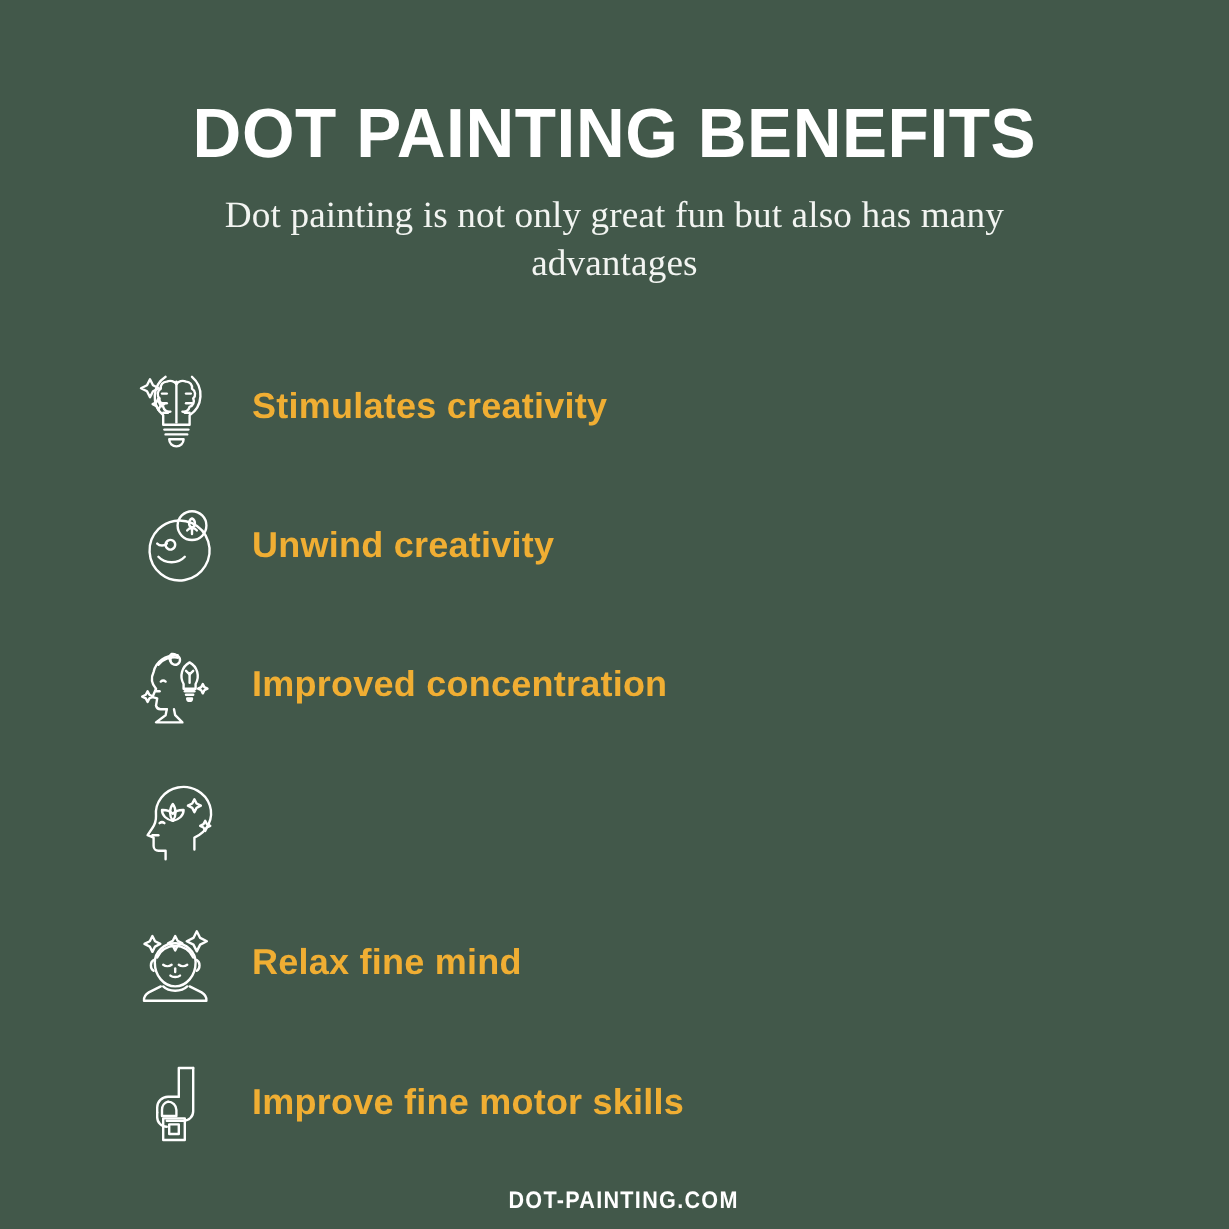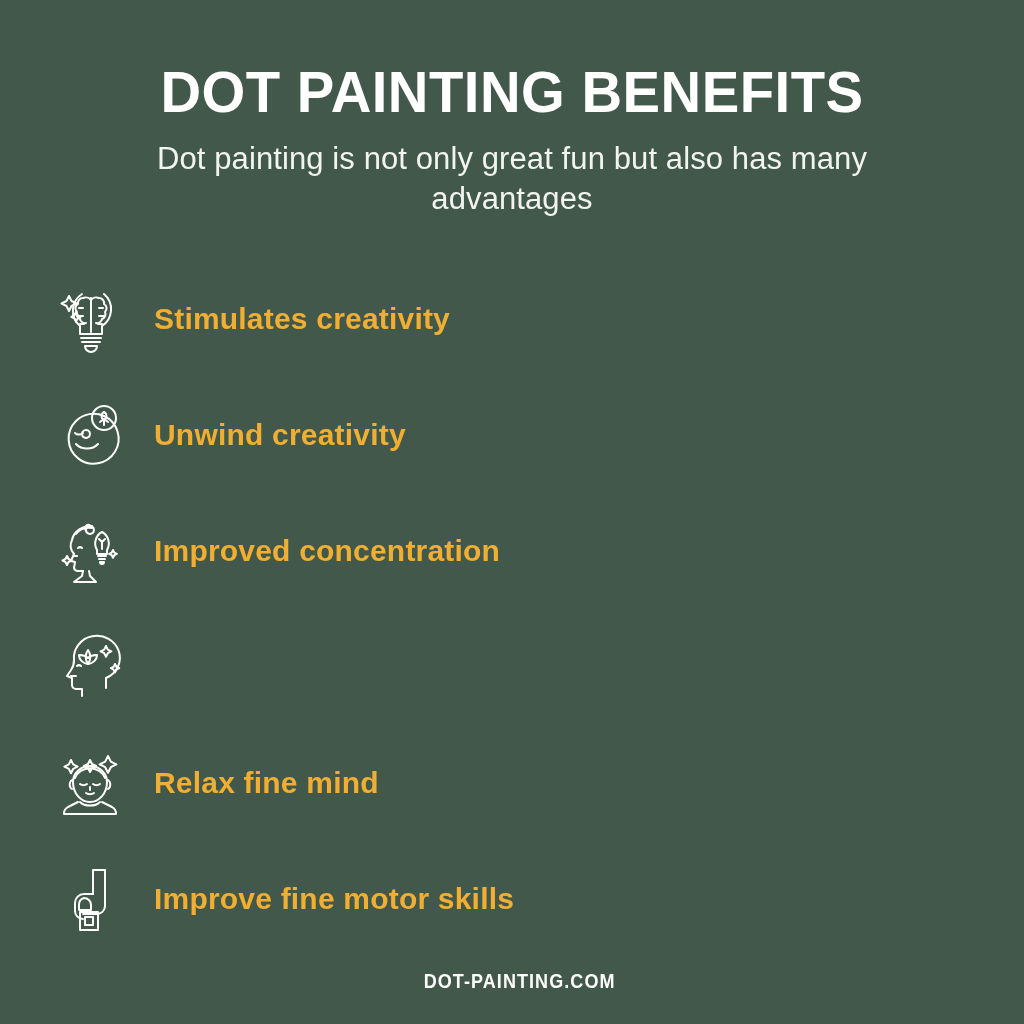--- a/index.html
+++ b/index.html
@@ -13,20 +13,21 @@
     font-family: "Liberation Sans", sans-serif;
     overflow: hidden;
     position: relative;
   }
   .poster {
     position: absolute;
     inset: 0;
     display: flex;
     flex-direction: column;
     align-items: center;
+    margin-top: 20px;
   }
 
   
   .header {
     width: 100%;
     text-align: center;
     padding-top: 62px;
   }
   .title {
     font-size: 58px;
@@ -39,27 +40,28 @@
     text-transform: uppercase;
   }
   .subtitle {
     margin: 16px auto 0 auto;
     width: 740px;
     font-size: 31px;
     font-weight: 400;
     color: #f2f4f1;
     line-height: 1.3;
     letter-spacing: 0.1px;
+    font-family: Liberation Serif, serif;
   }
 
   
   .benefits {
     margin-top: 42px;
     width: 100%;
-    padding-left: 56px;
+    padding-left: 112px;
     box-sizing: border-box;
     display: flex;
     flex-direction: column;
     gap: 0;
   }
   .benefit-row {
     height: 116px;
     display: flex;
     align-items: center;
     gap: 30px;

